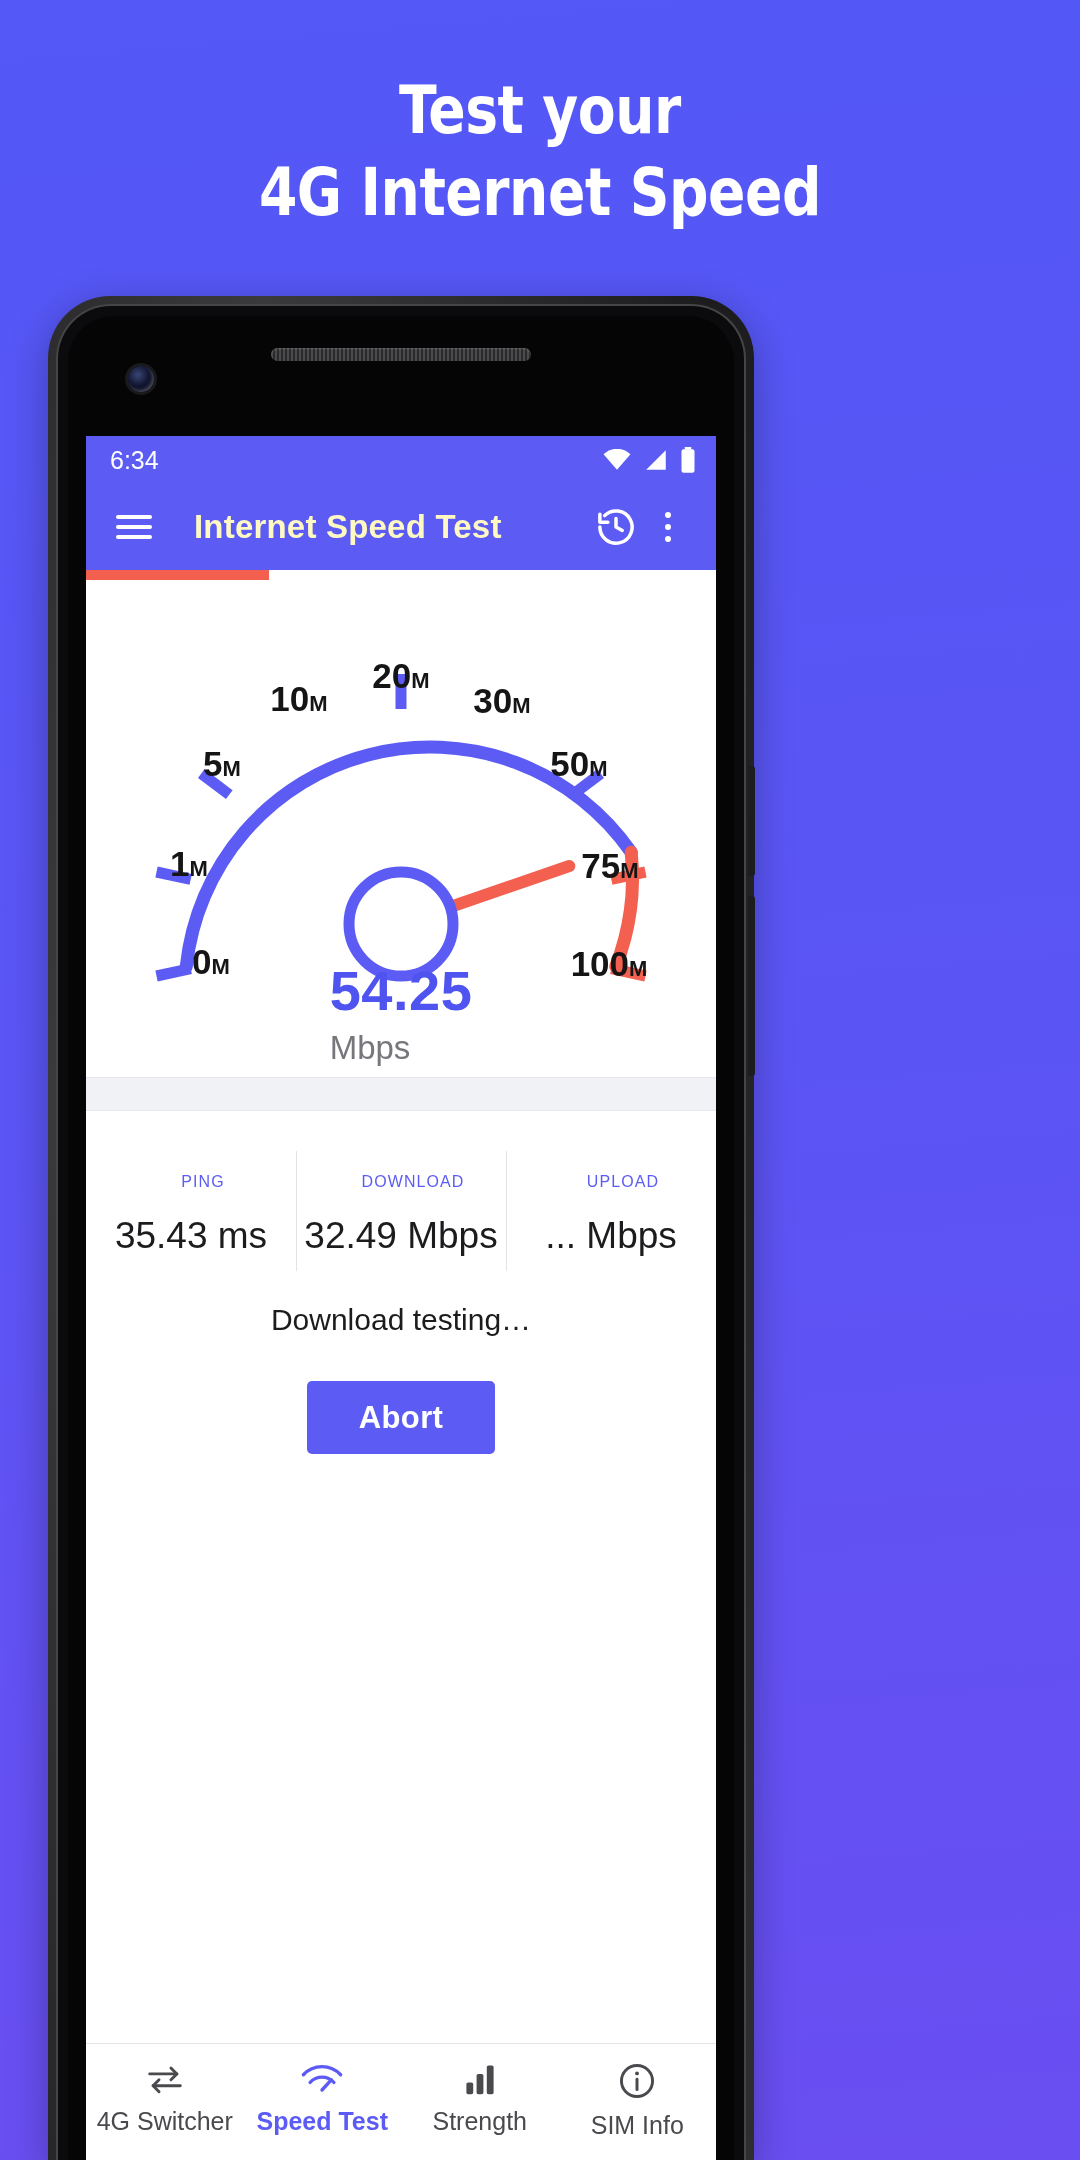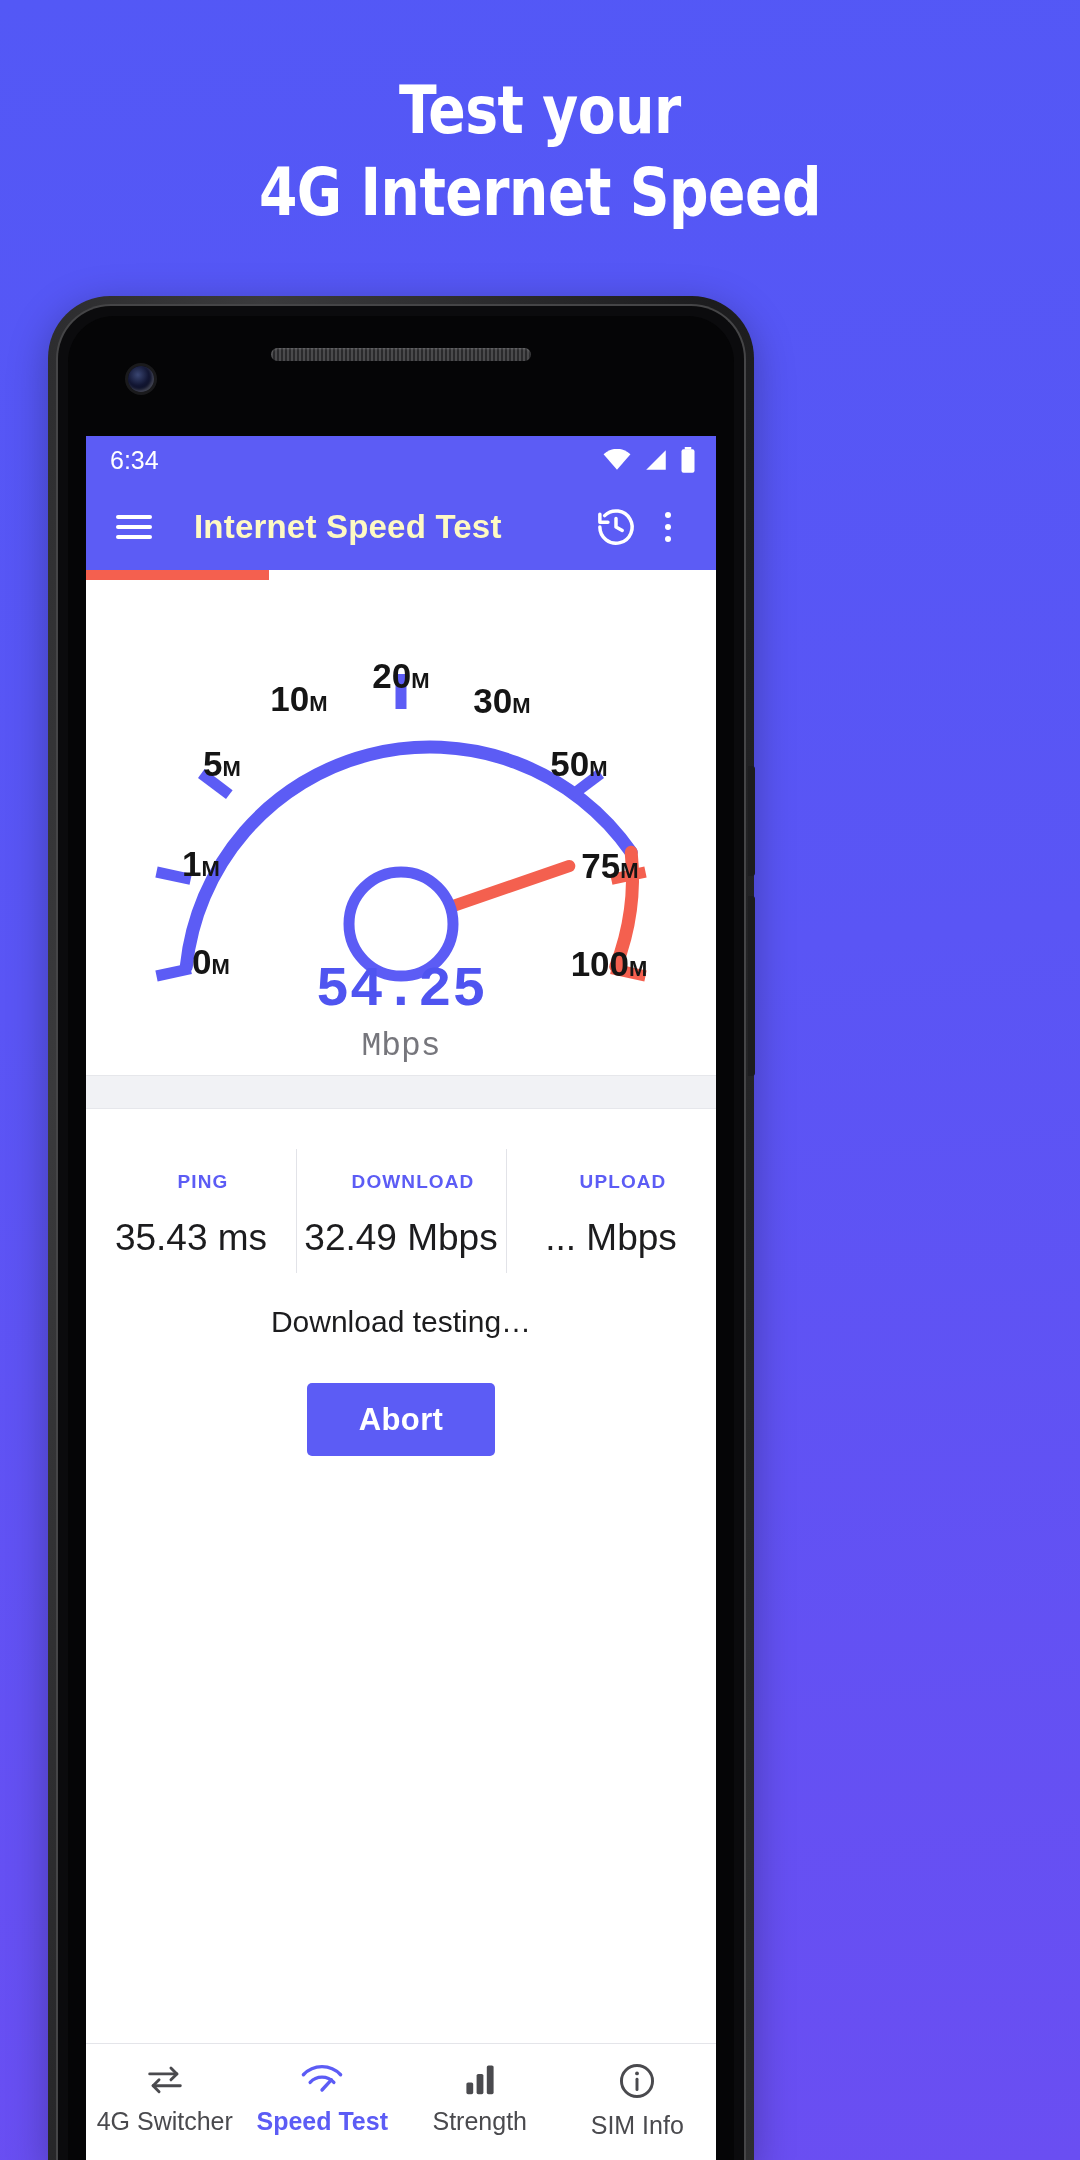--- a/index.html
+++ b/index.html
@@ -101,37 +101,37 @@
     display:flex; flex-direction:column; align-items:center;
   }
   .gauge { position:relative; width:560px; height:430px; }
   .gauge svg { position:absolute; left:0; top:0; }
   .gauge .lbl {
     position:absolute; color:#151515; font-weight:700; font-size:35px;
     white-space:nowrap; transform:translate(-50%,-50%);
   }
   .gauge .lbl u { font-size:22px; text-decoration:none; font-weight:700; }
   .readout {
-    text-align:center; margin-top:-66px; position:relative; z-index:3;font-family:Liberation Mono, monospace;
+    text-align:left; margin-top:-66px; position:relative; z-index:3;
   }
   .readout .val { color:#4f54f0; font-size:56px; font-weight:700; letter-spacing:.5px; }
   .readout .unit { color:#76767c; font-size:33px; margin-top:6px; }
 
   .divider-strip { height:34px; background:#f1f2f5; flex:none; border-top:1px solid #e6e7eb; border-bottom:1px solid #e6e7eb;}
 
   
   .stats {
     display:flex; flex:none; background:#fff; padding:62px 0 46px;
   }
   .stat { flex:1; text-align:center; position:relative; }
   .stat + .stat::before {
     content:""; position:absolute; left:0; top:-22px; bottom:-14px;
     width:1px; background:#e2e3e8;
   }
-  .stat .k { color:#5c5cf5; font-size:19px; font-weight:700; letter-spacing:1.1px;margin-left:24px; }
+  .stat .k { color:#5c5cf5; font-size:16px; font-weight:400; letter-spacing:1.1px;margin-left:24px; }
   .stat .v { color:#1c1c1e; font-size:37px; margin-top:24px; }
 
   .statusmsg { text-align:center; color:#1c1c1e; font-size:30px; flex:none; }
 
   .abort-wrap { display:flex; justify-content:center; margin-top:44px; flex:none; }
   .abort {
     background:#5c5cf5; color:#fff; border:none; border-radius:5px;
     padding:16px 52px; height:73px; font-size:31px; font-weight:700;
     letter-spacing:.4px; font-family:"Liberation Sans",sans-serif;
   }
@@ -240,21 +240,21 @@
                   <line x1="490.3" y1="374.7" x2="524.5" y2="382.0" stroke="#f4604f"></line>
                   <line x1="456.1" y1="453.3" x2="484.8" y2="473.4" stroke="#f4604f"></line>
                 </g>
 
               <line id="needle" x1="280" y1="330" x2="448.3" y2="272.0" stroke="#f4604f" stroke-width="12" stroke-linecap="round"></line>
 
               <circle cx="280" cy="330" r="52" fill="#fff" stroke="#5c5cf5" stroke-width="11"></circle>
             </svg>
 
             <div class="lbl" style="left:90px;  top:368px;"><span>0</span><u>M</u></div>
-            <div class="lbl" style="left:80px;  top:270px;"><span>1</span><u>M</u></div>
+            <div class="lbl" style="left:68px;  top:270px;"><span>1</span><u>M</u></div>
             <div class="lbl" style="left:101px; top:170px;"><span>5</span><u>M</u></div>
             <div class="lbl" style="left:178px; top:105px;"><span>10</span><u>M</u></div>
             <div class="lbl" style="left:280px; top:82px;"><span>20</span><u>M</u></div>
             <div class="lbl" style="left:381px; top:107px;"><span>30</span><u>M</u></div>
             <div class="lbl" style="left:458px; top:170px;"><span>50</span><u>M</u></div>
             <div class="lbl" style="left:489px; top:272px;"><span>75</span><u>M</u></div>
             <div class="lbl" style="left:488px; top:370px;"><span>100</span><u>M</u></div>
           </div>
 
           <div class="readout">

